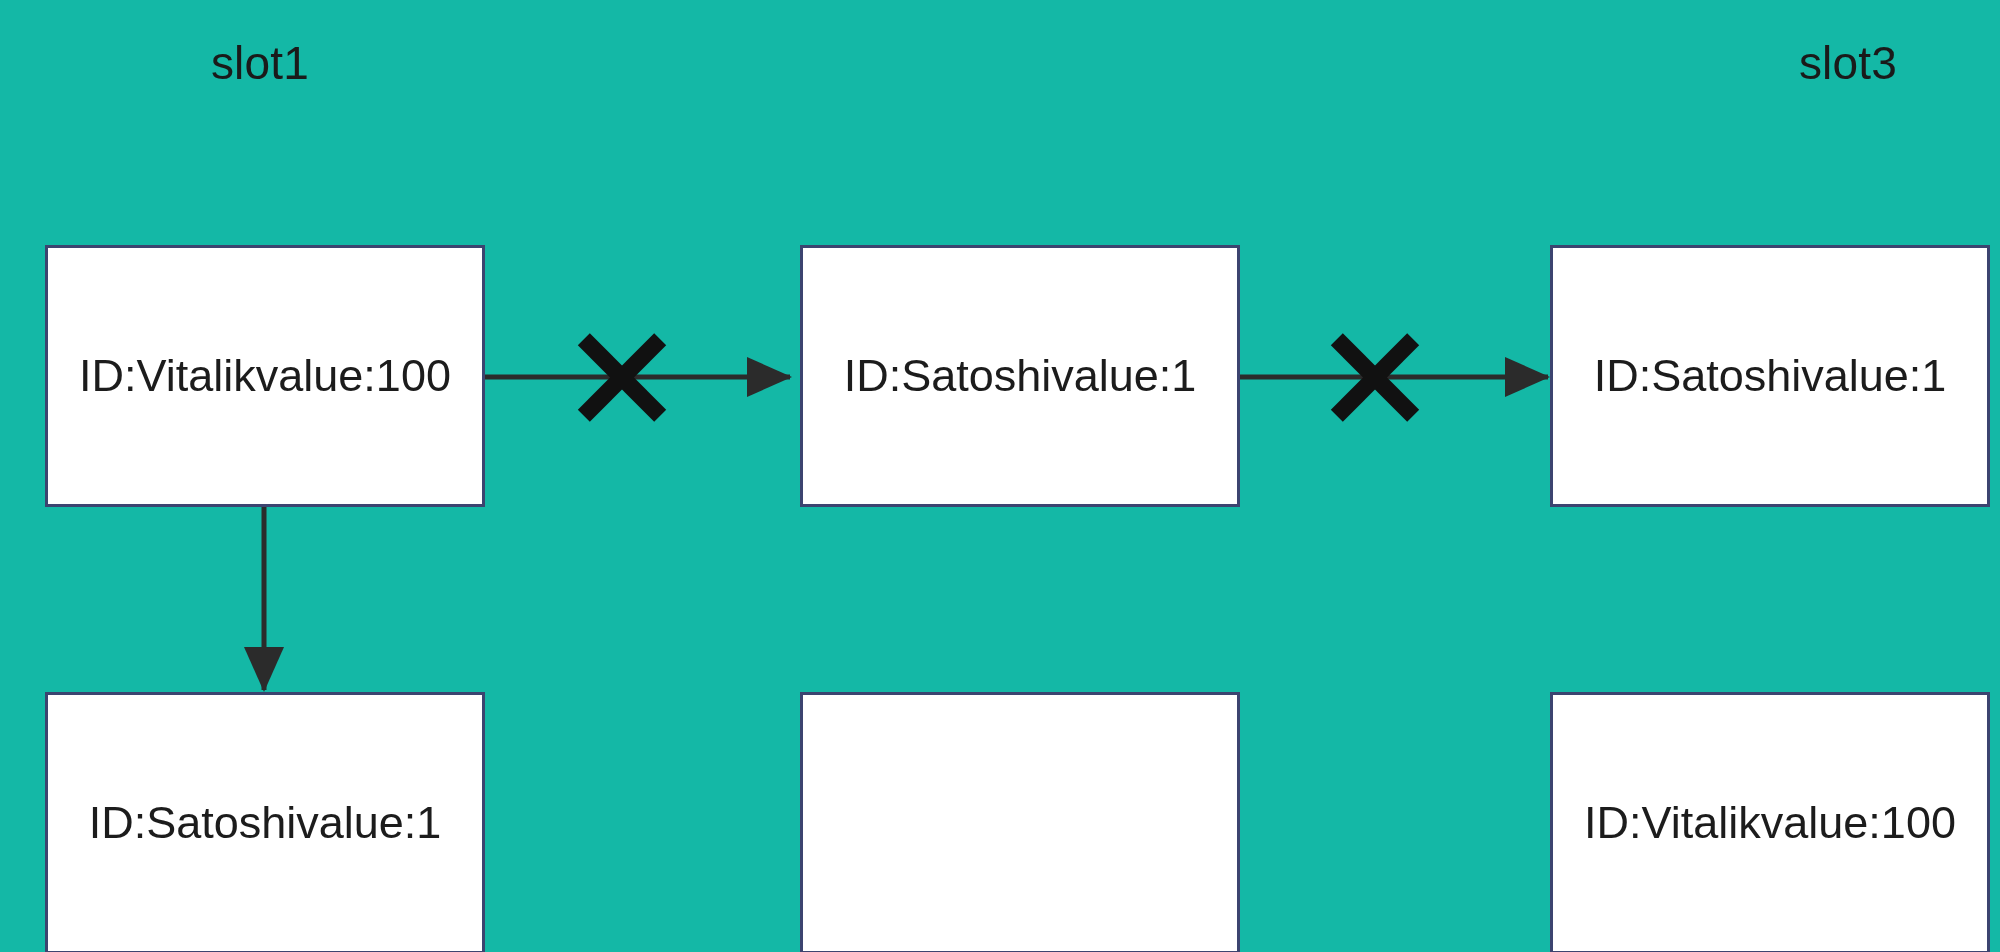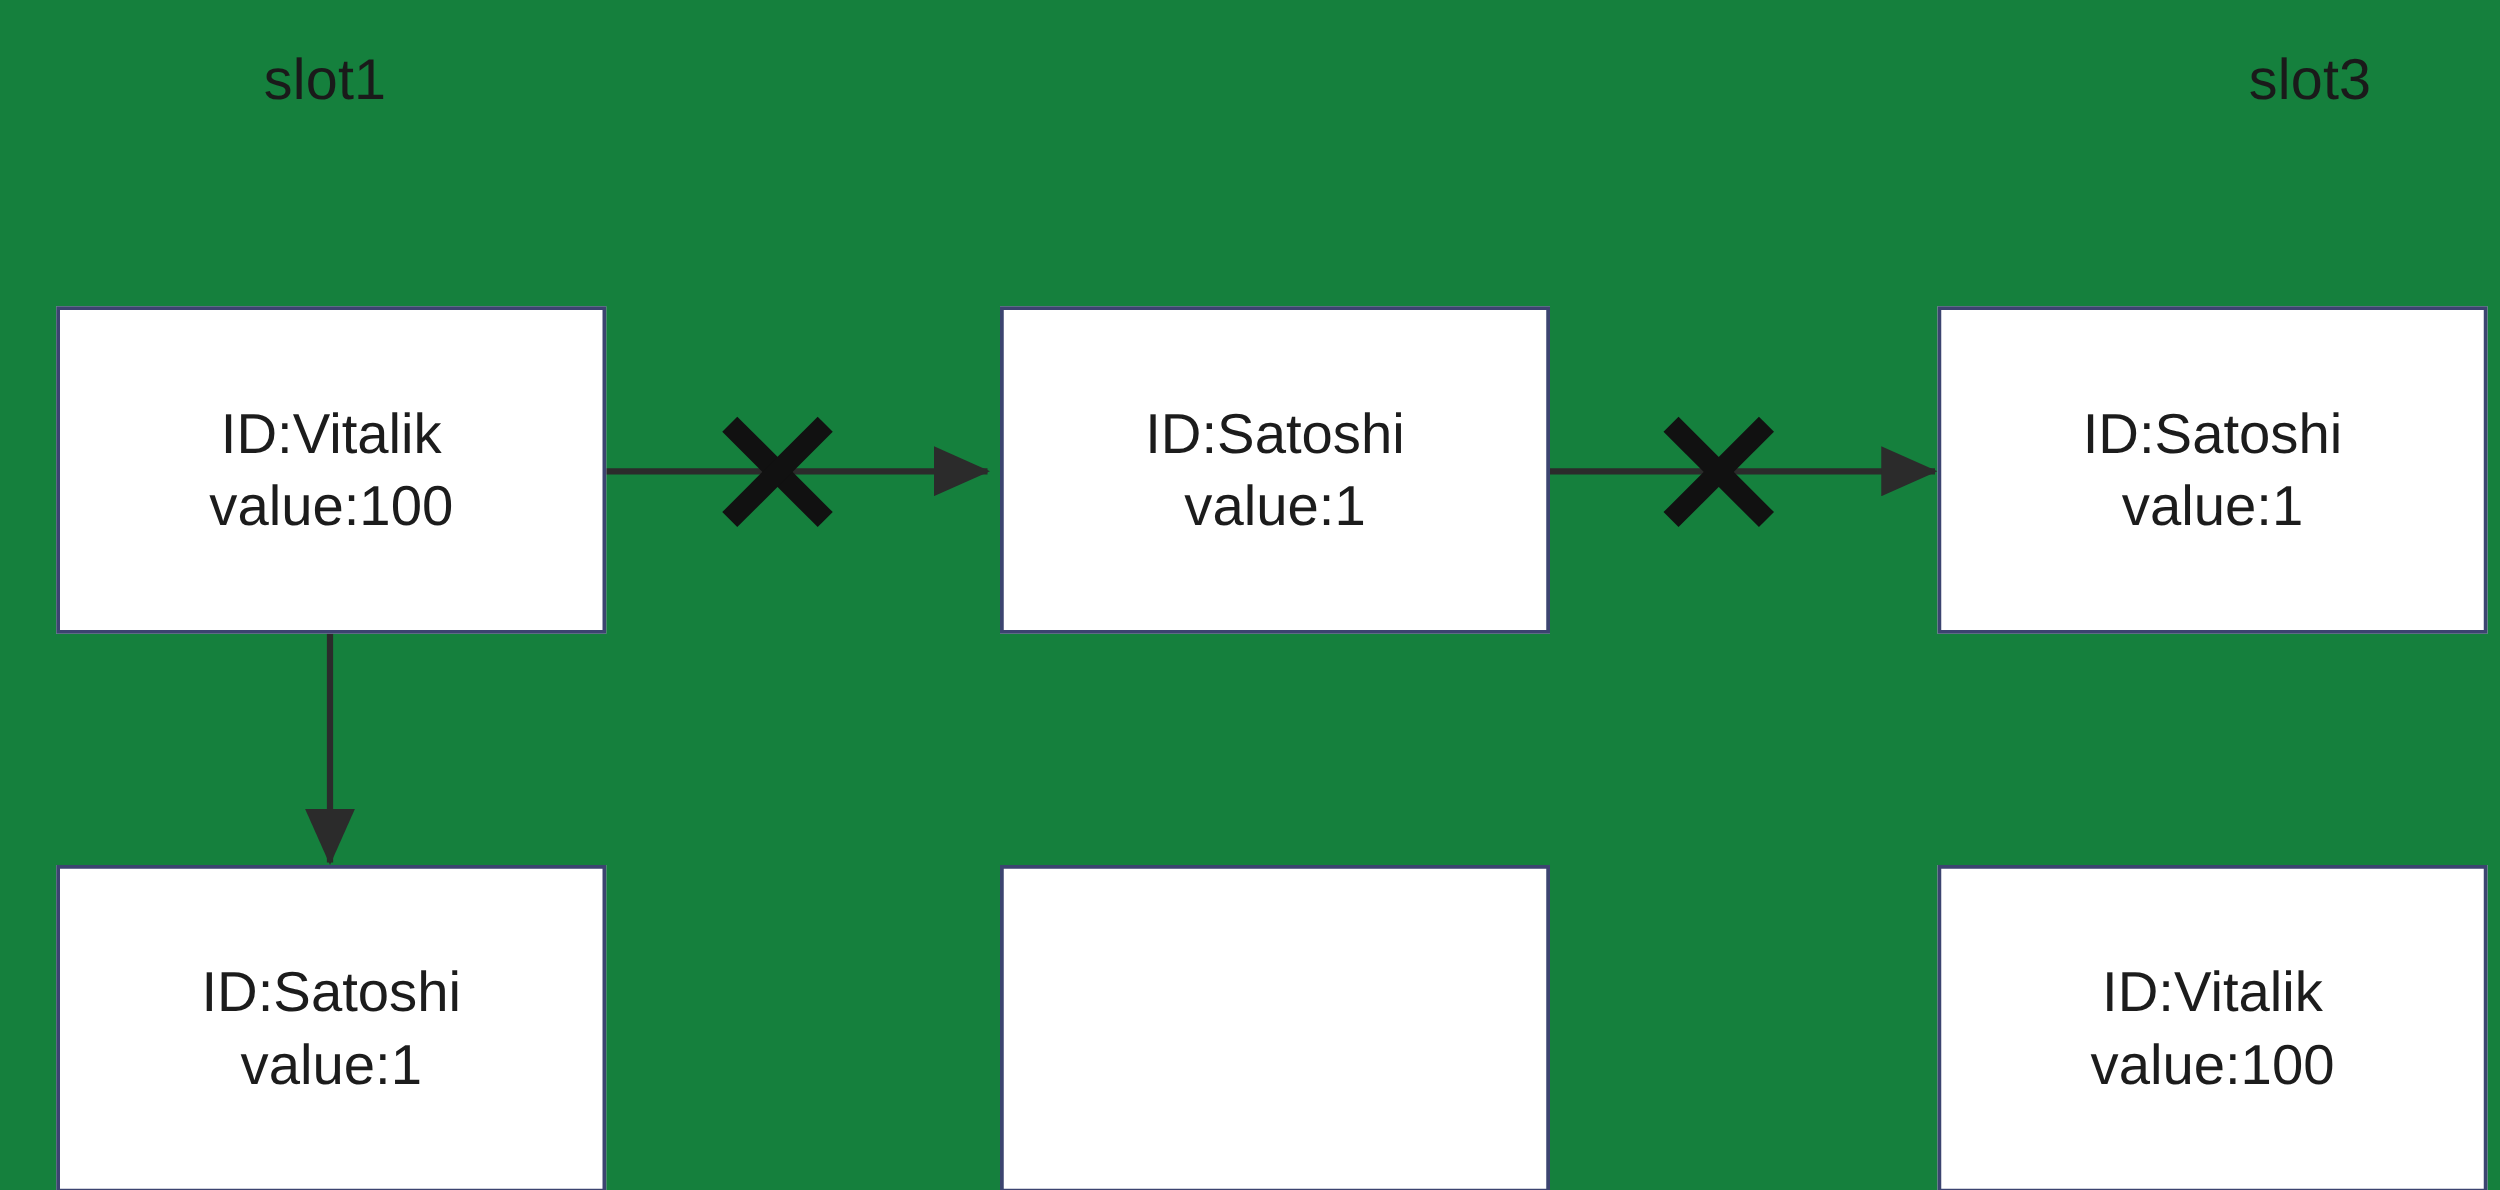--- a/index.html
+++ b/index.html
@@ -11,41 +11,41 @@
     width: 2000px;
     height: 952px;
     font-family: "Liberation Sans", sans-serif;
     overflow: hidden;
   }
 
   #canvas {
     position: relative;
     width: 2000px;
     height: 952px;
-    background: #15803d;
+    background: #14b8a6;
   }
 
   
   .slot-label {
     position: absolute;
     font-size: 46px;
     color: #1a1a1a;
     text-align: center;
     white-space: nowrap;
     letter-spacing: 0.2px;
   }
 
   
   .node-box {
     position: absolute;
     box-sizing: border-box;
     background: #ffffff;
     border: 3px solid #3c4470;
     display: flex;
-    flex-direction: column;
+    flex-direction: row;
     align-items: center;
     justify-content: center;
   }
   .node-line {
     font-size: 45px;
     color: #1c1c1c;
     line-height: 1.28;
     white-space: nowrap;
   }
 

